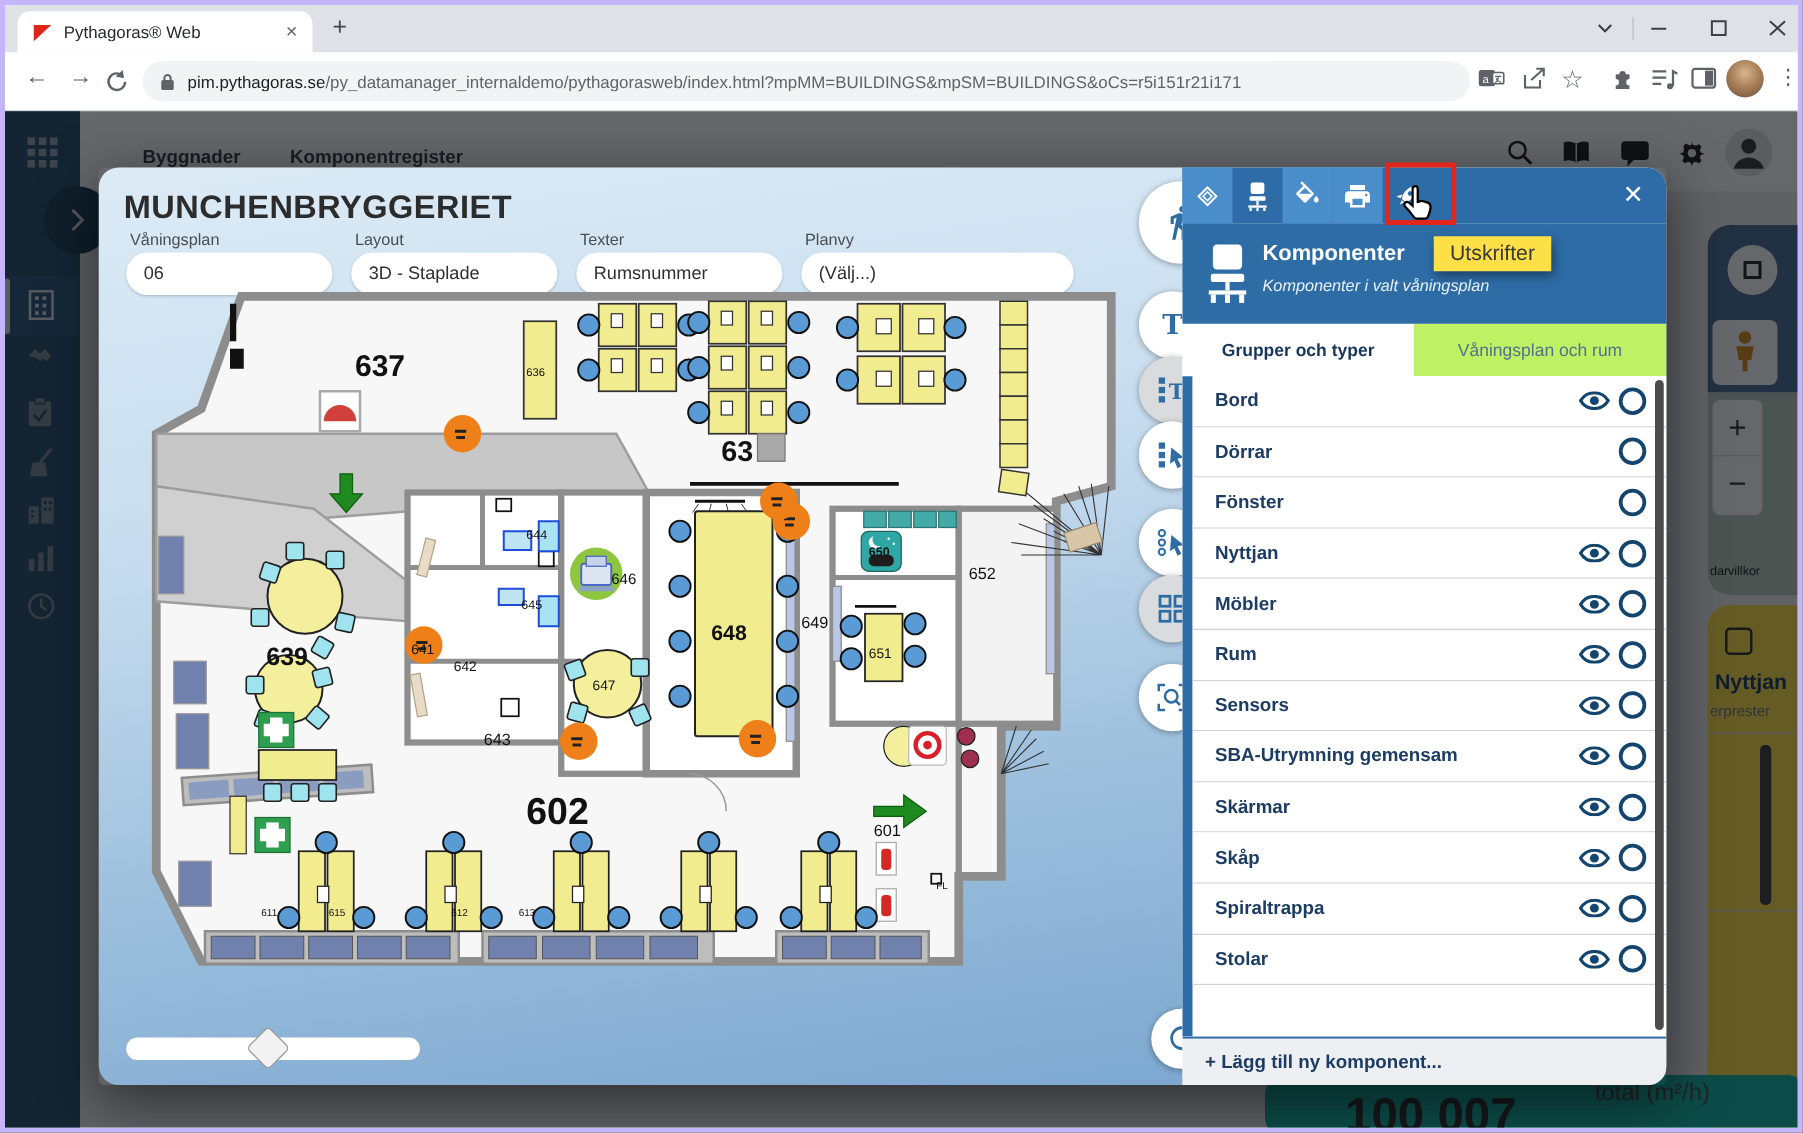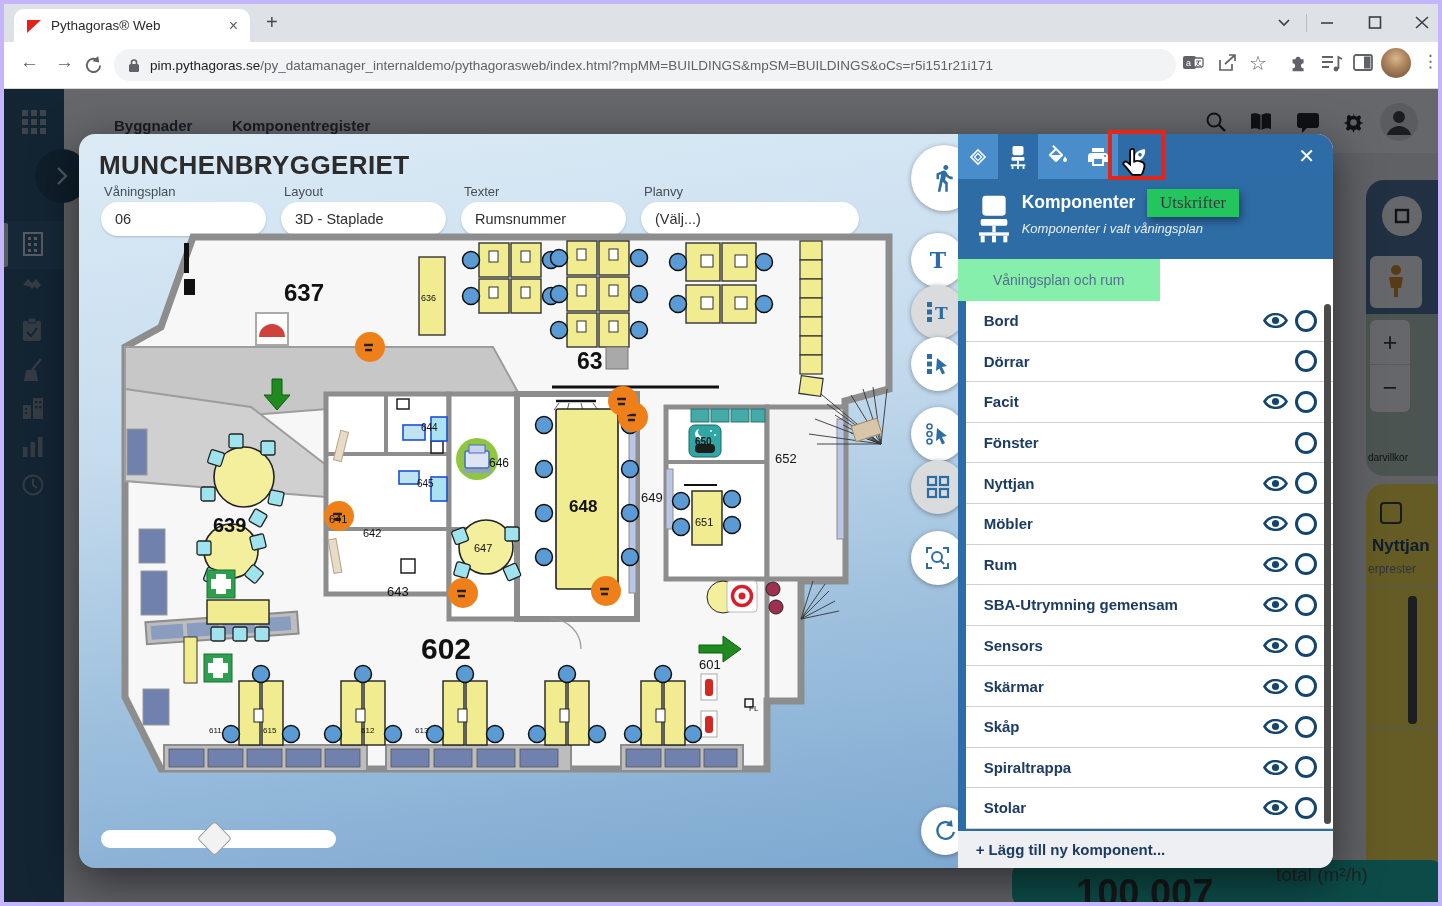--- a/index.html
+++ b/index.html
@@ -31,21 +31,21 @@
   .sideicon{position:absolute;left:17px;}
   .active-ind{position:absolute;left:0;width:4px;height:44px;background:#dde4ea;border-radius:0 2px 2px 0;}
   .chevcircle{position:absolute;left:31px;top:145px;width:54px;height:54px;border-radius:50%;background:#1c4057;
               color:#cfd9e2;font-size:20px;display:flex;align-items:center;justify-content:center;}
   .mapcard{position:absolute;left:1362px;top:176px;width:80px;height:296px;border-radius:18px 0 0 18px;overflow:hidden;}
   .sidecard{position:absolute;left:1362px;top:480px;width:80px;height:426px;background:#fde047;border-radius:18px 0 0 0;}
   .totalcard{position:absolute;left:1008px;top:856px;width:434px;height:50px;background:#14b8a6;border-radius:16px;}
   .dim{position:absolute;left:0;top:85px;width:1442px;height:821px;background:rgba(8,10,14,0.62);z-index:5;}
   
   .dialog{position:absolute;left:75px;top:130px;width:1254px;height:734px;z-index:10;display:flex;
-          border-radius:16px;box-shadow:0 12px 45px rgba(0,0,0,.55);}
+          border-radius:4px;box-shadow:0 12px 45px rgba(0,0,0,.55);}
   .viewer{position:relative;width:906px;height:734px;border-radius:16px 0 0 16px;overflow:visible;
           background:linear-gradient(172deg,#dcebf6 0%,#c6dcee 38%,#9cbfdd 70%,#7da8d0 100%);}
   .vtitle{position:absolute;left:20px;top:16px;font-size:26px;font-weight:700;color:#2c2c2c;letter-spacing:.4px;}
   .selrow{position:absolute;left:22px;top:50px;display:flex;gap:15px;}
   .sel-label{font-size:13px;color:#474e54;margin:0 0 3px 3px;}
   .sel-pill{height:34px;background:#fff;border-radius:17px;padding:0 14px;line-height:34px;font-size:14.5px;
             color:#2f2f2f;box-shadow:0 1px 2px rgba(40,60,90,.25);white-space:nowrap;overflow:hidden;}
   .planwrap{position:absolute;left:22px;top:95px;width:808px;height:575px;}
   .slider{position:absolute;left:22px;top:696px;width:235px;height:18px;background:#fff;border-radius:9px;}
   .shandle{position:absolute;left:101px;top:-4px;width:25px;height:25px;background:#f2f2f2;border:1px solid #9a9a9a;
@@ -59,33 +59,33 @@
   .ptoolbar{height:45px;background:#2d6ca6;border-radius:0 16px 0 0;display:flex;align-items:stretch;position:relative;}
   .tbtn{width:40px;display:flex;align-items:center;justify-content:center;}
   .tbtn.lit{background:#4a8dcb;}
   .pclose{position:absolute;right:18px;top:10px;color:#fff;font-size:20px;line-height:24px;}
   .phead{height:80px;background:#2e6ca6;position:relative;color:#fff;}
   .ptitle{position:absolute;left:64px;top:13px;font-size:17.5px;font-weight:700;}
   .psub{position:absolute;left:64px;top:42px;font-size:13px;font-style:italic;color:#e9f1f9;}
   .ptabs{height:42px;display:flex;}
   .ptab{display:flex;align-items:center;justify-content:center;font-size:14px;}
   .ptab.on{background:#fff;color:#16365c;font-weight:700;width:185px;}
-  .ptab.off{background:#86efac;color:#54718c;width:202px;}
+  .ptab.off{background:#bef264;color:#54718c;width:202px;}
   .plist{flex:1;border-left:8px solid #2d6ca6;position:relative;overflow:hidden;background:#fff;}
   .prow{height:40.6px;display:flex;align-items:center;padding-left:18px;border-bottom:1px solid #d2d2d2;background:#fff;}
   .prow .lbl{font-size:15px;font-weight:600;color:#1c3c63;flex:1;white-space:nowrap;overflow:hidden;}
   .ring{width:22px;height:22px;border:3px solid #14456e;border-radius:50%;margin:0 16px 0 6px;flex:none;}
   .eyew{width:26px;flex:none;display:flex;align-items:center;}
   .pscroll{position:absolute;right:2px;top:3px;width:7px;height:520px;background:#4b4b4b;border-radius:4px;}
   .pfoot{height:39px;background:#edeff2;border-top:2px solid #2d6ca3;display:flex;align-items:center;
          padding-left:18px;font-size:15px;font-weight:600;color:#1c3c63;border-radius:0 0 14px 0;}
   
   .redbox{position:absolute;left:1029px;top:-4px;width:57px;height:50px;border:4px solid #e3261b;z-index:30;}
-  .tooltip{position:absolute;left:1068px;top:55px;background:#22c55e;color:#3a3a3a;font-size:17px;padding:4px 13px;
-           box-shadow:2px 4px 8px rgba(0,0,0,.4);z-index:32;white-space:nowrap;font-family:Liberation Serif, serif;}
+  .tooltip{position:absolute;left:1068px;top:55px;background:#fde047;color:#3a3a3a;font-size:17px;padding:4px 13px;
+           box-shadow:2px 4px 8px rgba(0,0,0,.4);z-index:32;white-space:nowrap;}
   .cursorh{position:absolute;left:1041px;top:13px;z-index:33;}
 </style>
 </head>
 <body>
 
 <div class="screen">
 
   <div class="tabstrip">
     <div class="tab">
       <svg width="16" height="16" viewBox="0 0 16 16">
@@ -738,50 +738,41 @@
               <rect x="4" y="25" width="2.4" height="4"></rect>
               <rect x="17.6" y="25" width="2.4" height="4"></rect>
               <rect x="10.8" y="25" width="2.4" height="4"></rect>
             </g>
           </svg>
         <div class="ptitle">Komponenter</div>
         <div class="psub">Komponenter i valt våningsplan</div>
       </div>
 
       <div class="ptabs">
+          <div class="ptab on">Grupper och typer</div>
           <div class="ptab off">Våningsplan och rum</div>
         </div>
 
       <div class="plist">
         <div class="prow">
             <span class="lbl">Bord</span>
             <span class="eyew">
               <svg viewBox="0 0 26 16" width="25" height="15">
                 <path d="M13 1.2C8 1.2 3.6 4 1.2 8 3.6 12 8 14.8 13 14.8S22.4 12 24.8 8C22.4 4 18 1.2 13 1.2Z" fill="none" stroke="#14456e" stroke-width="2.6"></path>
                 <circle cx="13" cy="8" r="3.8" fill="#14456e"></circle>
               </svg>
             </span>
             <span class="ring"></span>
           </div>
           <div class="prow">
             <span class="lbl">Dörrar</span>
             <span class="eyew"></span>
             <span class="ring"></span>
           </div>
           <div class="prow">
-            <span class="lbl">Facit</span>
-            <span class="eyew">
-              <svg viewBox="0 0 26 16" width="25" height="15">
-                <path d="M13 1.2C8 1.2 3.6 4 1.2 8 3.6 12 8 14.8 13 14.8S22.4 12 24.8 8C22.4 4 18 1.2 13 1.2Z" fill="none" stroke="#14456e" stroke-width="2.6"></path>
-                <circle cx="13" cy="8" r="3.8" fill="#14456e"></circle>
-              </svg>
-            </span>
-            <span class="ring"></span>
-          </div>
-          <div class="prow">
             <span class="lbl">Fönster</span>
             <span class="eyew"></span>
             <span class="ring"></span>
           </div>
           <div class="prow">
             <span class="lbl">Nyttjan</span>
             <span class="eyew">
               <svg viewBox="0 0 26 16" width="25" height="15">
                 <path d="M13 1.2C8 1.2 3.6 4 1.2 8 3.6 12 8 14.8 13 14.8S22.4 12 24.8 8C22.4 4 18 1.2 13 1.2Z" fill="none" stroke="#14456e" stroke-width="2.6"></path>
                 <circle cx="13" cy="8" r="3.8" fill="#14456e"></circle>
@@ -803,31 +794,31 @@
             <span class="lbl">Rum</span>
             <span class="eyew">
               <svg viewBox="0 0 26 16" width="25" height="15">
                 <path d="M13 1.2C8 1.2 3.6 4 1.2 8 3.6 12 8 14.8 13 14.8S22.4 12 24.8 8C22.4 4 18 1.2 13 1.2Z" fill="none" stroke="#14456e" stroke-width="2.6"></path>
                 <circle cx="13" cy="8" r="3.8" fill="#14456e"></circle>
               </svg>
             </span>
             <span class="ring"></span>
           </div>
           <div class="prow">
+            <span class="lbl">Sensors</span>
+            <span class="eyew">
+              <svg viewBox="0 0 26 16" width="25" height="15">
+                <path d="M13 1.2C8 1.2 3.6 4 1.2 8 3.6 12 8 14.8 13 14.8S22.4 12 24.8 8C22.4 4 18 1.2 13 1.2Z" fill="none" stroke="#14456e" stroke-width="2.6"></path>
+                <circle cx="13" cy="8" r="3.8" fill="#14456e"></circle>
+              </svg>
+            </span>
+            <span class="ring"></span>
+          </div>
+          <div class="prow">
             <span class="lbl">SBA-Utrymning gemensam</span>
-            <span class="eyew">
-              <svg viewBox="0 0 26 16" width="25" height="15">
-                <path d="M13 1.2C8 1.2 3.6 4 1.2 8 3.6 12 8 14.8 13 14.8S22.4 12 24.8 8C22.4 4 18 1.2 13 1.2Z" fill="none" stroke="#14456e" stroke-width="2.6"></path>
-                <circle cx="13" cy="8" r="3.8" fill="#14456e"></circle>
-              </svg>
-            </span>
-            <span class="ring"></span>
-          </div>
-          <div class="prow">
-            <span class="lbl">Sensors</span>
             <span class="eyew">
               <svg viewBox="0 0 26 16" width="25" height="15">
                 <path d="M13 1.2C8 1.2 3.6 4 1.2 8 3.6 12 8 14.8 13 14.8S22.4 12 24.8 8C22.4 4 18 1.2 13 1.2Z" fill="none" stroke="#14456e" stroke-width="2.6"></path>
                 <circle cx="13" cy="8" r="3.8" fill="#14456e"></circle>
               </svg>
             </span>
             <span class="ring"></span>
           </div>
           <div class="prow">
             <span class="lbl">Skärmar</span>

